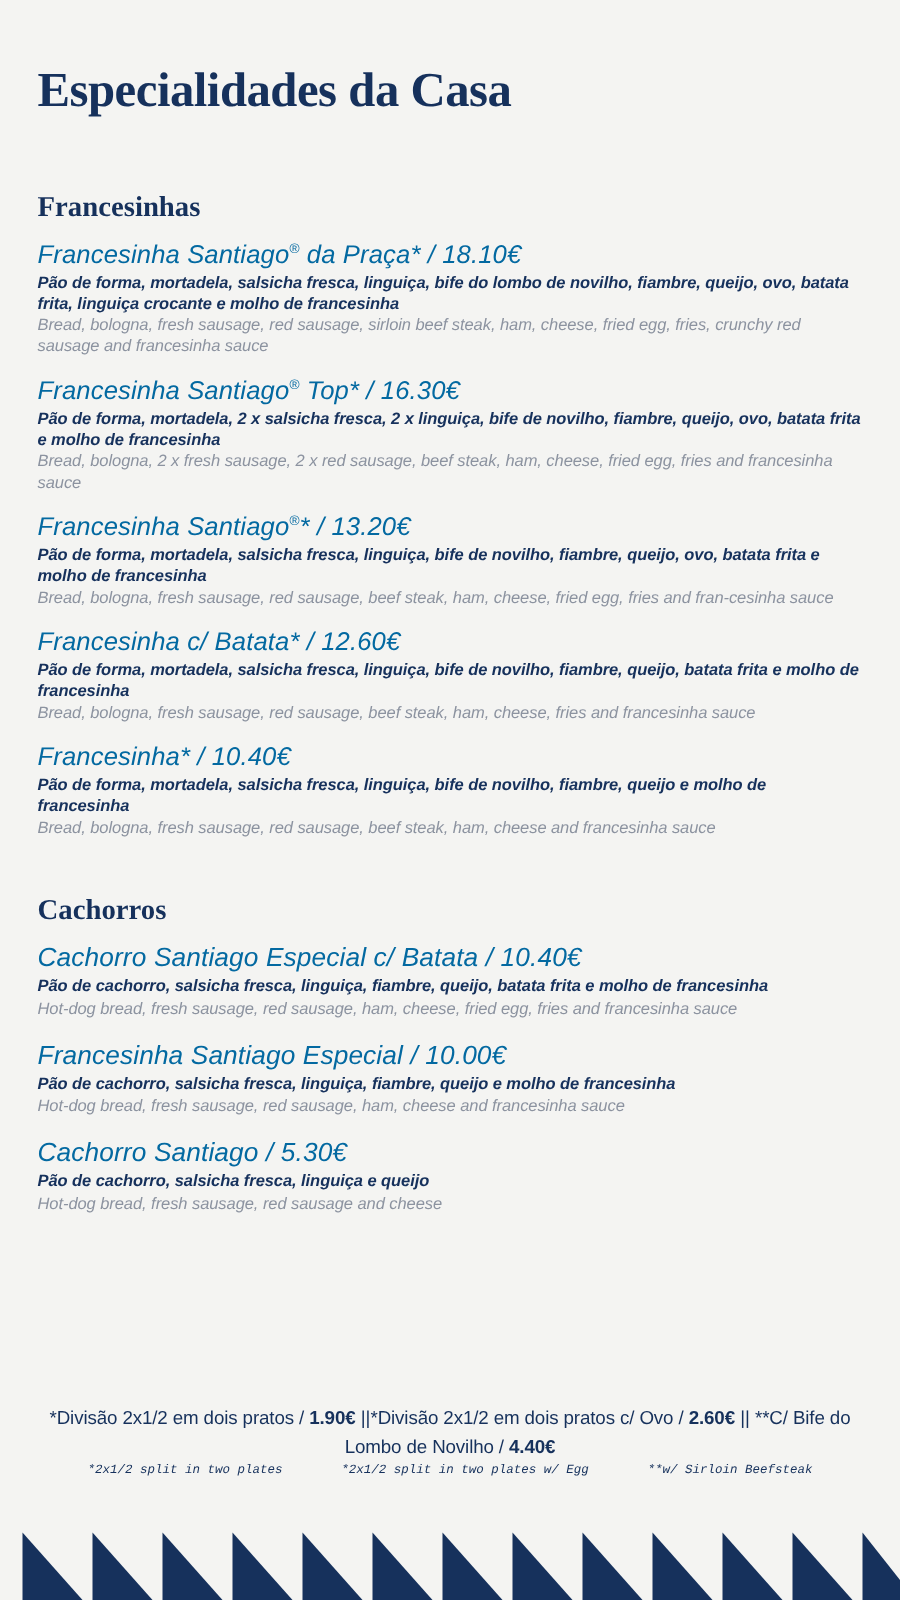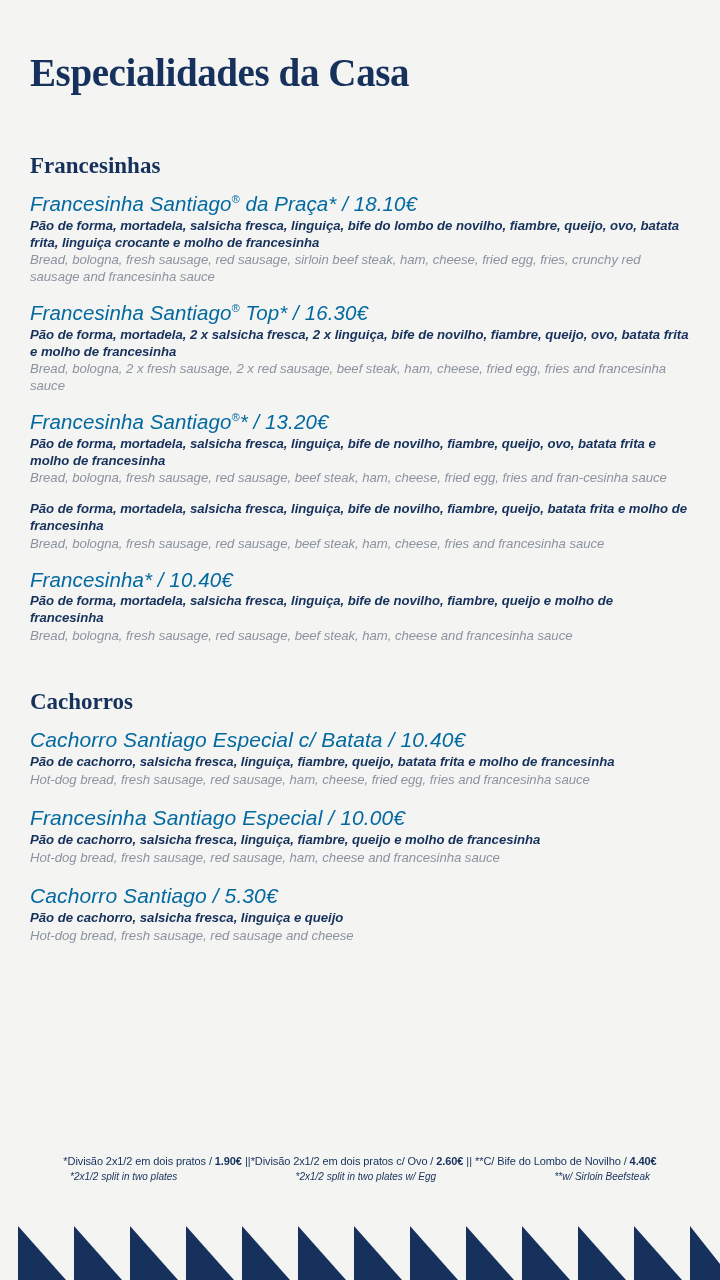--- a/index.html
+++ b/index.html
@@ -93,28 +93,28 @@
 
   .footnotes {
     position: absolute;
     left: 30px;
     right: 30px;
     bottom: 96px;
     text-align: center;
   }
   .footnote-line1 {
     font-family: "Liberation Sans", sans-serif;
-    font-size: 11px;
+    font-size: 15px;
     color: #16315c;
     line-height: 1.5;
     letter-spacing: -0.1px;
   }
   .footnote-line1 b { font-weight: bold; }
   .footnote-line2 {
-    font-family: Liberation Sans, sans-serif;
+    font-family: Liberation Mono, monospace;
     font-style: italic;
     font-size: 10px;
     color: #16315c;
     line-height: 1.5;
     display: flex;
     justify-content: space-between;
     padding: 0 40px;
     box-sizing: border-box;
   }
   .footnote-line2 span { white-space: nowrap; }
@@ -152,20 +152,21 @@
         <div class="item-en">Bread, bologna, 2 x fresh sausage, 2 x red sausage, beef steak, ham, cheese, fried egg, fries and francesinha sauce</div>
       </div>
 
       <div class="item">
         <div class="item-name"><span>Francesinha Santiago</span><span class="sup">®</span><span>* / 13.20€</span></div>
         <div class="item-pt">Pão de forma, mortadela, salsicha fresca, linguiça, bife de novilho, fiambre, queijo, ovo, batata frita e molho de francesinha</div>
         <div class="item-en">Bread, bologna, fresh sausage, red sausage, beef steak, ham, cheese, fried egg, fries and fran-cesinha sauce</div>
       </div>
 
       <div class="item">
+        <div class="item-name"><span>Francesinha c/ Batata* / 12.60€</span><span class="sup"></span><span></span></div>
         <div class="item-pt">Pão de forma, mortadela, salsicha fresca, linguiça, bife de novilho, fiambre, queijo, batata frita e molho de francesinha</div>
         <div class="item-en">Bread, bologna, fresh sausage, red sausage, beef steak, ham, cheese, fries and francesinha sauce</div>
       </div>
 
       <div class="item">
         <div class="item-name"><span>Francesinha* / 10.40€</span><span class="sup"></span><span></span></div>
         <div class="item-pt">Pão de forma, mortadela, salsicha fresca, linguiça, bife de novilho, fiambre, queijo e molho de francesinha</div>
         <div class="item-en">Bread, bologna, fresh sausage, red sausage, beef steak, ham, cheese and francesinha sauce</div>
       </div>
 

